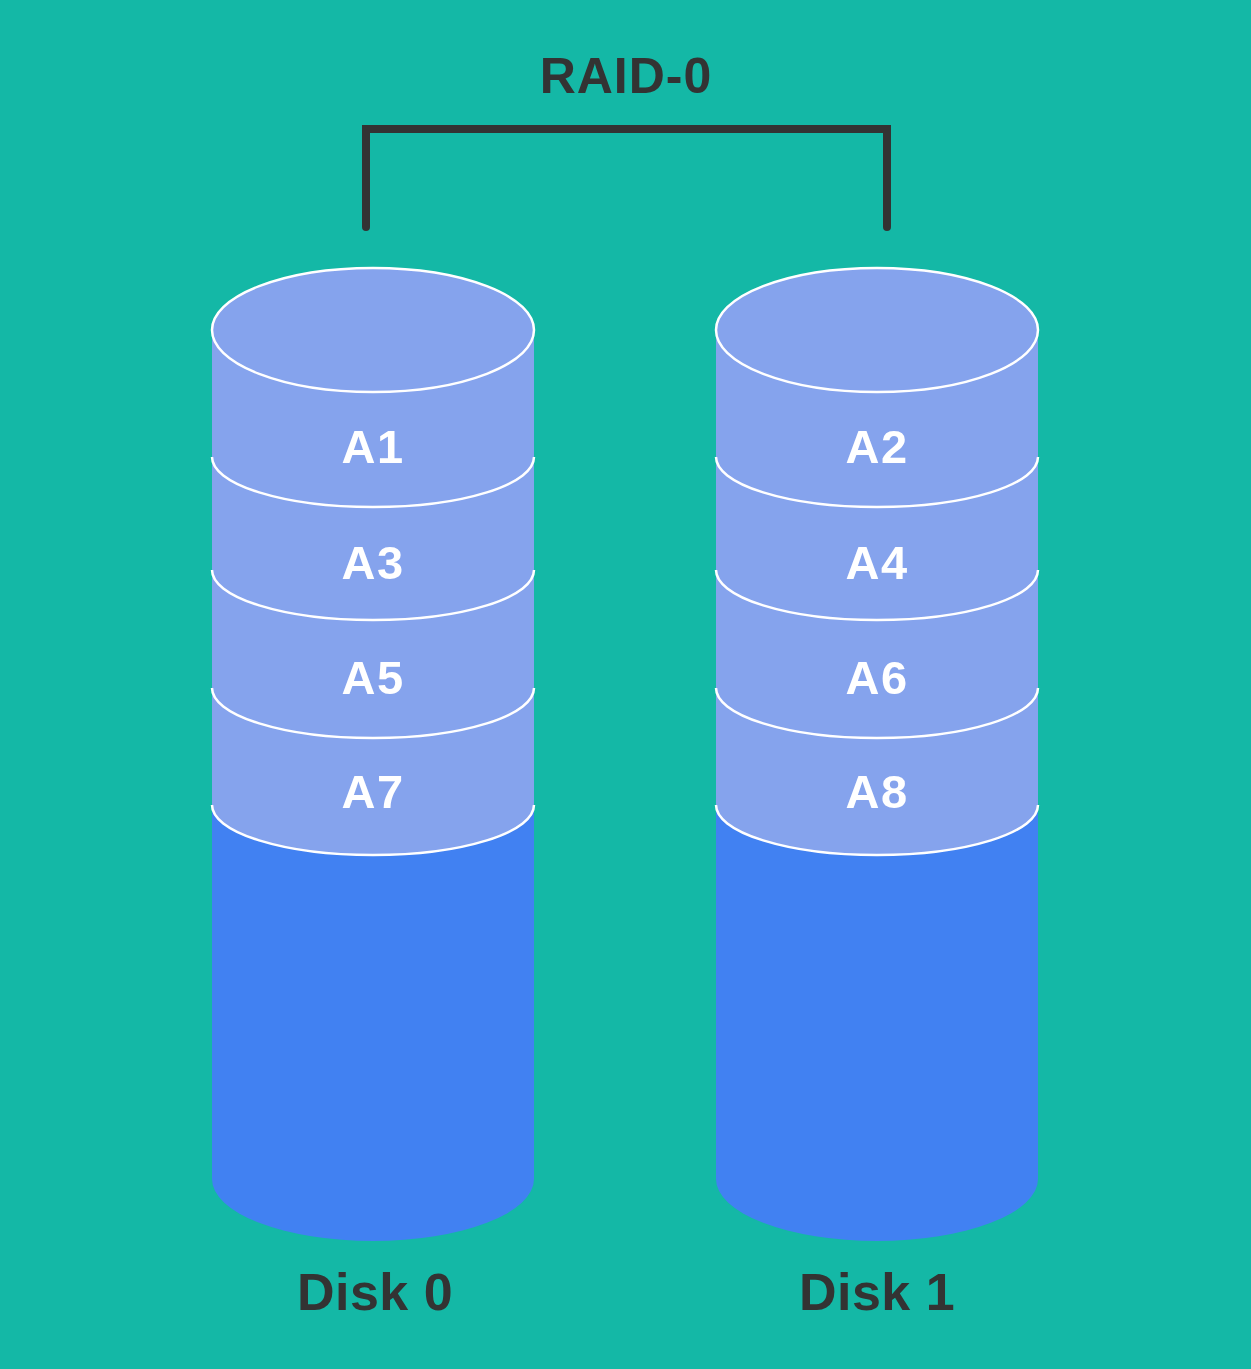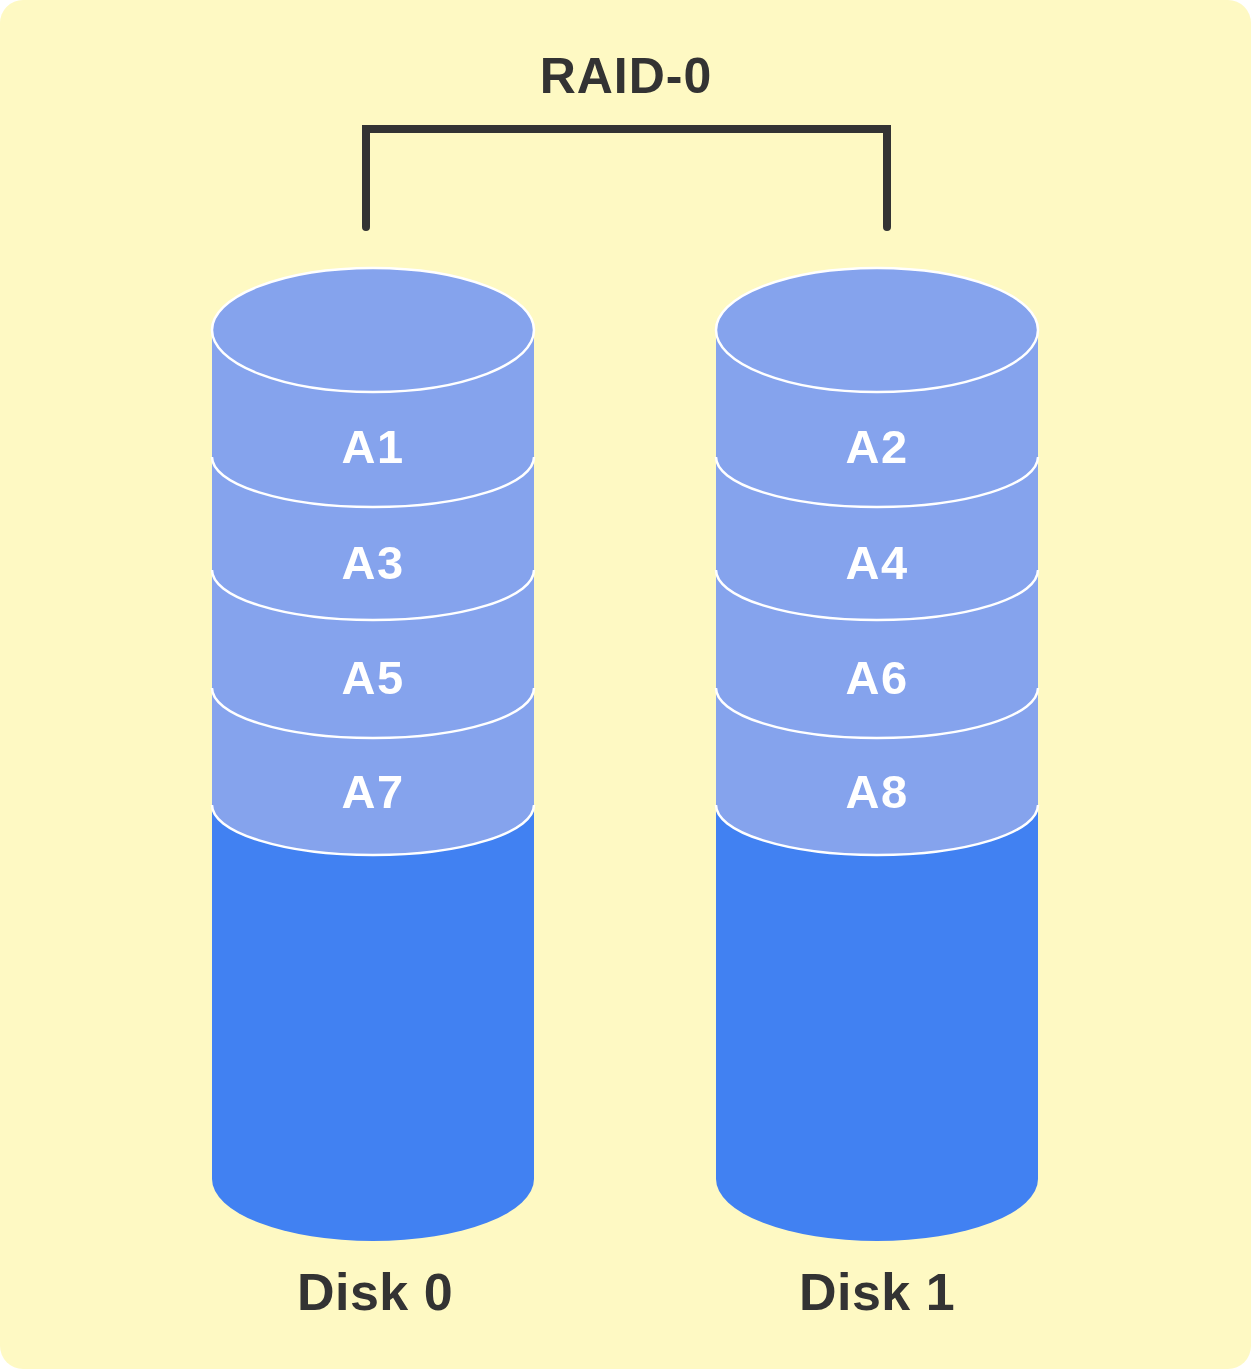--- a/index.html
+++ b/index.html
@@ -5,23 +5,22 @@
   html, body {
     margin: 0;
     padding: 0;
     background: #ffffff;
     font-family: "Liberation Sans", sans-serif;
   }
   .canvas {
     position: relative;
     width: 1251px;
     height: 1369px;
-    background: #fef9c3;
+    background: #14b8a6;
     overflow: hidden;
-    border-radius: 23px;
   }
   svg { display: block; }
   .bracket {
     fill: none;
     stroke: var(--ink, #333333);
     stroke-width: 8;
     stroke-linecap: round;
     stroke-linejoin: miter;
   }
   .divider-arc {

